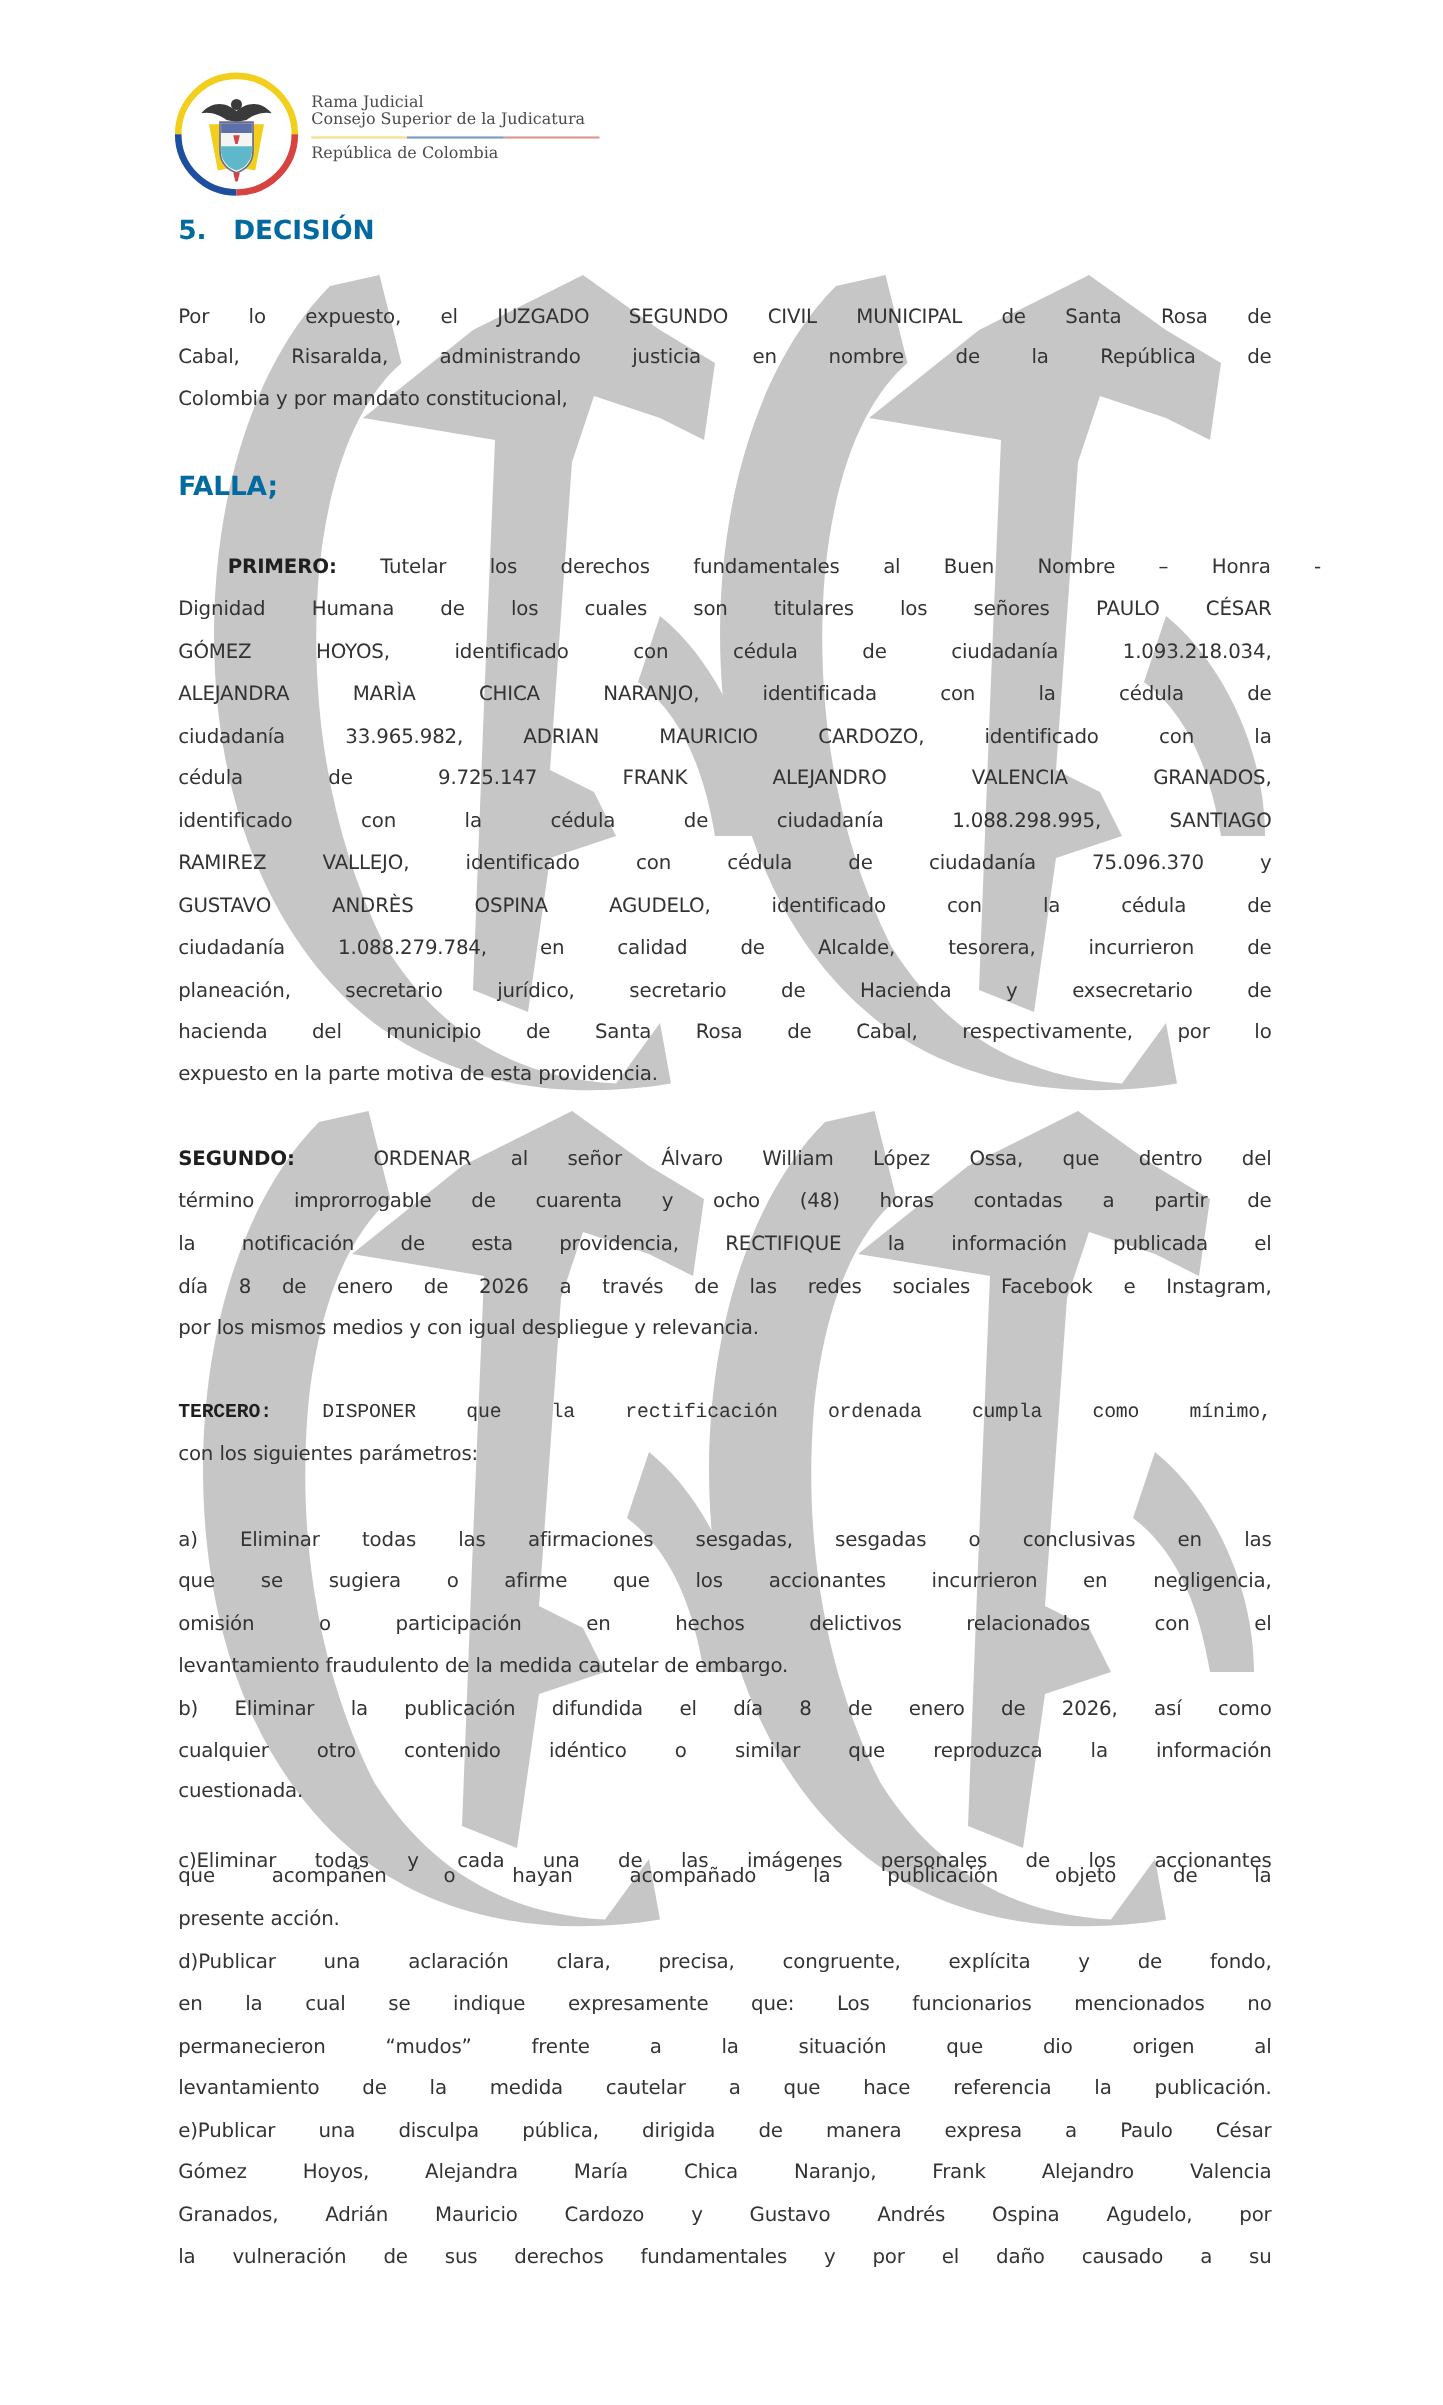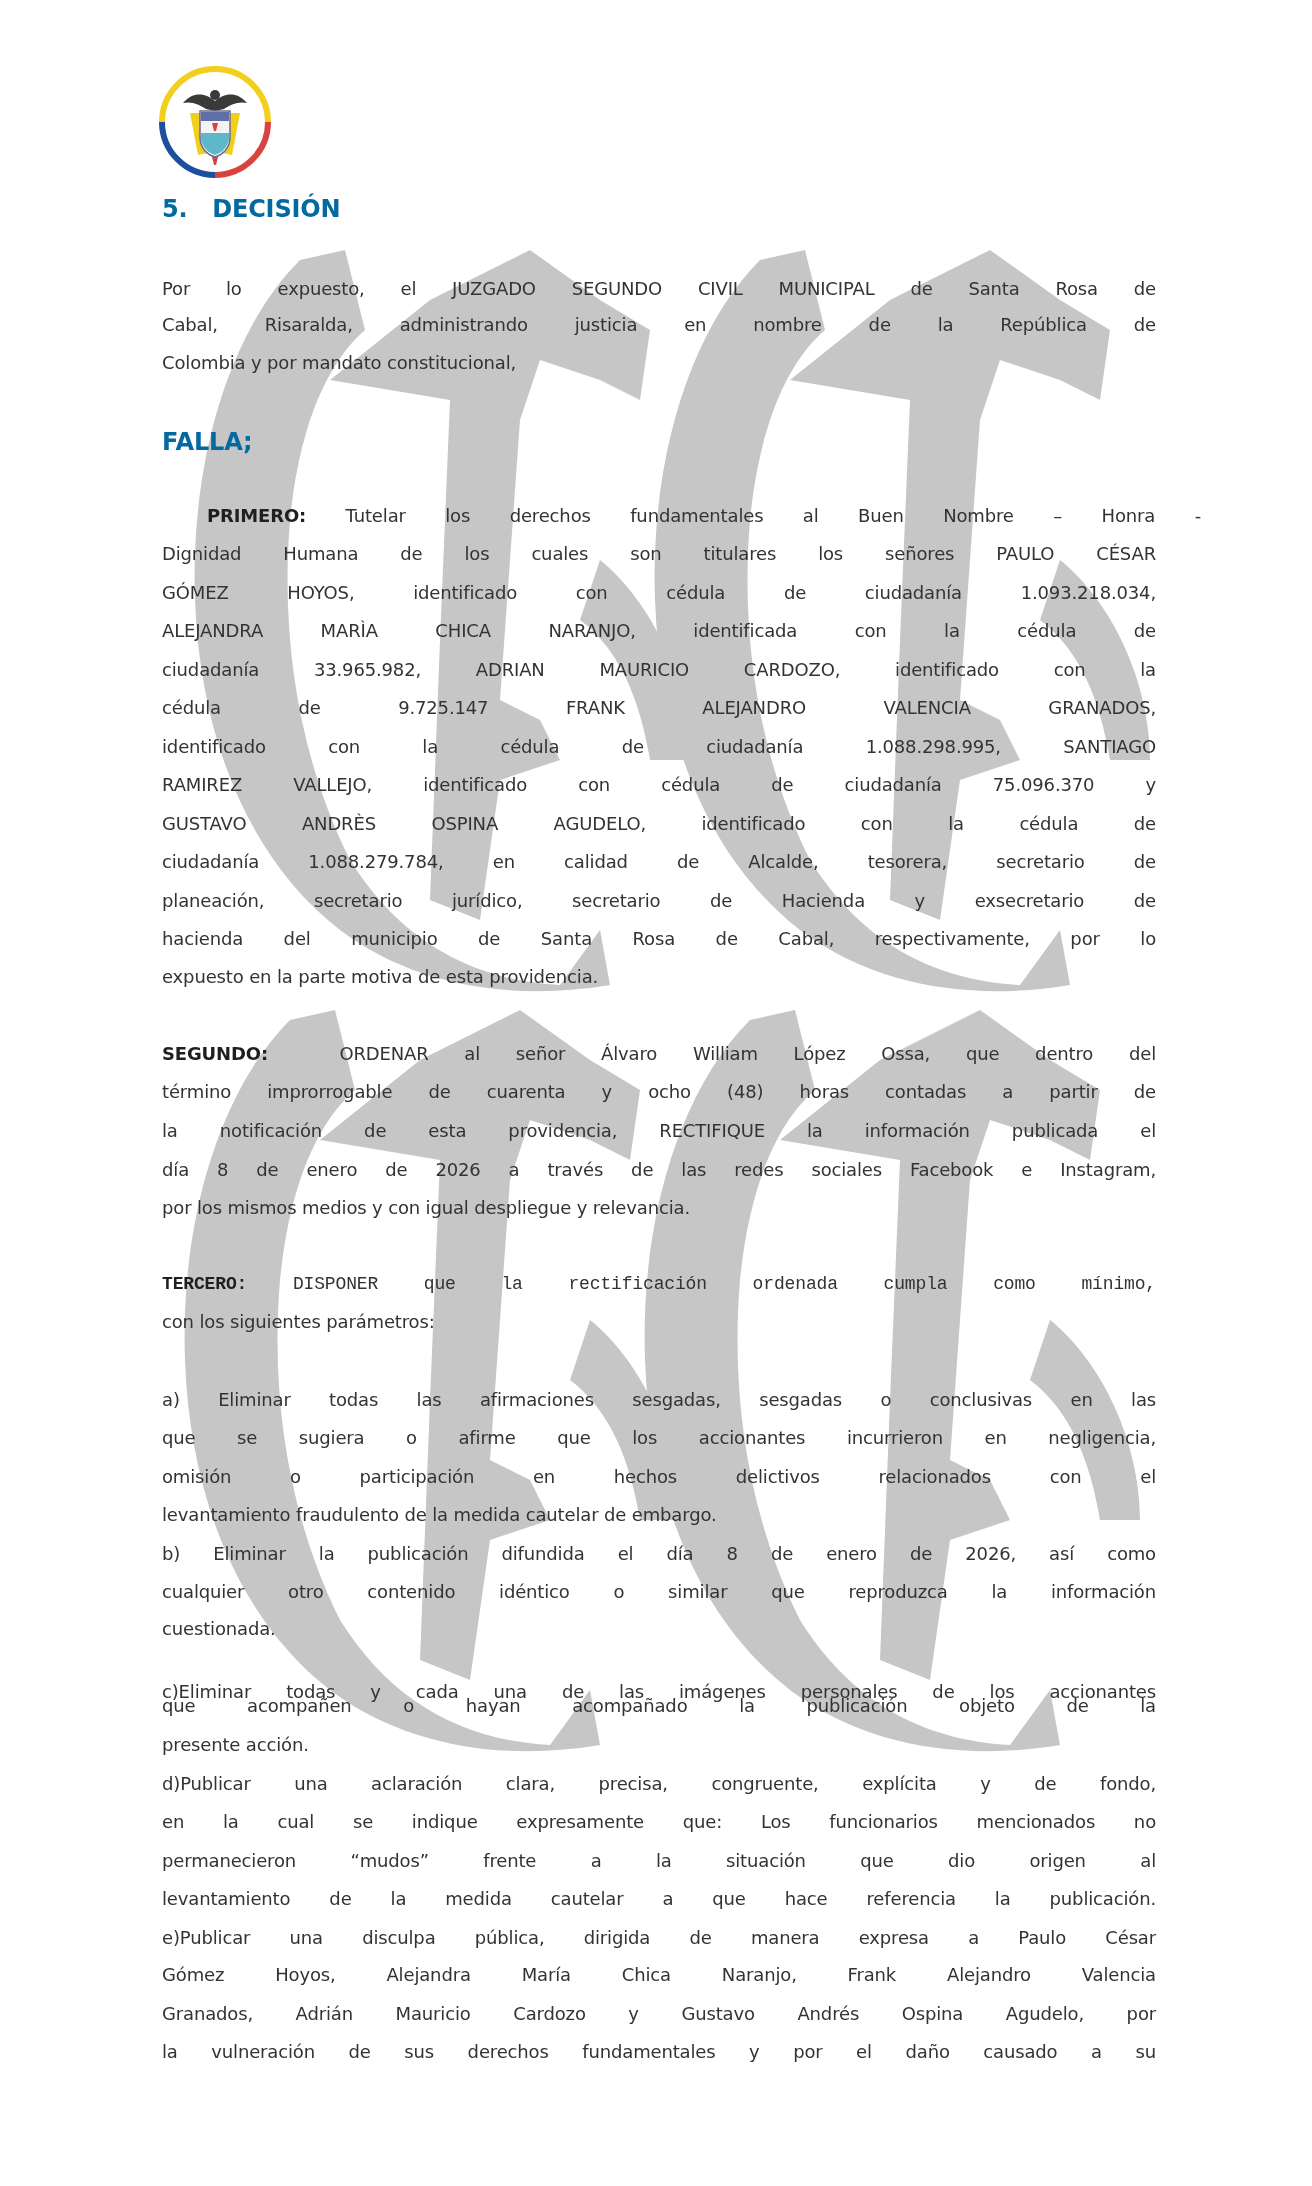--- a/index.html
+++ b/index.html
@@ -69,20 +69,30 @@
     <path d="M32 48 L40 90 L50 88 L44 48 Z" fill="#f2cf1c"></path>
     <path d="M82 48 L74 90 L64 88 L70 48 Z" fill="#f2cf1c"></path>
 
     <path d="M42 46 L72 46 L72 72 C72 84 64 90 57 92 C50 90 42 84 42 72 Z" fill="#ffffff" stroke="#6b6b8a" stroke-width="1.5"></path>
     <rect x="43" y="47" width="28" height="9" fill="#5f6fa8"></rect>
     <rect x="43" y="56" width="28" height="12" fill="#f4f4f4"></rect>
     <path d="M54 58 L60 58 L58 66 L56 66 Z" fill="#d9433f"></path>
     <path d="M43 68 L71 68 L71 74 C70 82 64 88 57 90 C50 88 44 82 43 74 Z" fill="#5fb8c9"></path>
     <path d="M54 92 L60 92 L58 100 L56 100 Z" fill="#d9433f"></path>
   </svg>
+  <div class="header-text">
+    <div>Rama Judicial</div>
+    <div>Consejo Superior de la Judicatura</div>
+    <div class="header-rule">
+      <span style="background:#f2e08a"></span>
+      <span style="background:#7d9cc4"></span>
+      <span style="background:#d99a98"></span>
+    </div>
+    <div>República de Colombia</div>
+  </div>
 </div>
 
 <div class="page">
 
   <div class="line last heading" style="top:190px; white-space:pre;">5.   DECISIÓN</div>
 
   <div class="line" style="top:270px">Por lo expuesto, el JUZGADO SEGUNDO CIVIL MUNICIPAL de Santa Rosa de</div>
   <div class="line" style="top:306px">Cabal, Risaralda, administrando justicia en nombre de la República de</div>
   <div class="line last" style="top:344px">Colombia y por mandato constitucional,</div>
 
@@ -90,21 +100,21 @@
 
   <div class="line" style="top:497px; white-space:pre;margin-left:45px;"><b>PRIMERO:</b><span> Tutelar los derechos fundamentales al Buen Nombre – Honra -</span></div>
   <div class="line" style="top:535px">Dignidad Humana de los cuales son titulares los señores PAULO CÉSAR</div>
   <div class="line" style="top:574px">GÓMEZ HOYOS, identificado con cédula de ciudadanía 1.093.218.034,</div>
   <div class="line" style="top:612px">ALEJANDRA MARÌA CHICA NARANJO, identificada con la cédula de</div>
   <div class="line" style="top:651px">ciudadanía 33.965.982, ADRIAN MAURICIO CARDOZO, identificado con la</div>
   <div class="line" style="top:689px">cédula de 9.725.147 FRANK ALEJANDRO VALENCIA GRANADOS,</div>
   <div class="line" style="top:728px">identificado con la cédula de ciudadanía 1.088.298.995, SANTIAGO</div>
   <div class="line" style="top:766px">RAMIREZ VALLEJO, identificado con cédula de ciudadanía 75.096.370 y</div>
   <div class="line" style="top:805px">GUSTAVO ANDRÈS OSPINA AGUDELO, identificado con la cédula de</div>
-  <div class="line" style="top:843px">ciudadanía 1.088.279.784, en calidad de Alcalde, tesorera, secretario de</div>
+  <div class="line" style="top:843px">ciudadanía 1.088.279.784, en calidad de Alcalde, tesorera, incurrieron de</div>
   <div class="line" style="top:882px">planeación, secretario jurídico, secretario de Hacienda y exsecretario de</div>
   <div class="line" style="top:920px">hacienda del municipio de Santa Rosa de Cabal, respectivamente, por lo</div>
   <div class="line last" style="top:958px">expuesto en la parte motiva de esta providencia.</div>
 
   <div class="line" style="top:1035px; white-space:pre;"><b>SEGUNDO:</b><span>  ORDENAR al señor Álvaro William López Ossa, que dentro del</span></div>
   <div class="line" style="top:1073px">término improrrogable de cuarenta y ocho (48) horas contadas a partir de</div>
   <div class="line" style="top:1112px">la notificación de esta providencia, RECTIFIQUE la información publicada el</div>
   <div class="line" style="top:1151px">día 8 de enero de 2026 a través de las redes sociales Facebook e Instagram,</div>
   <div class="line last" style="top:1189px">por los mismos medios y con igual despliegue y relevancia.</div>
 

